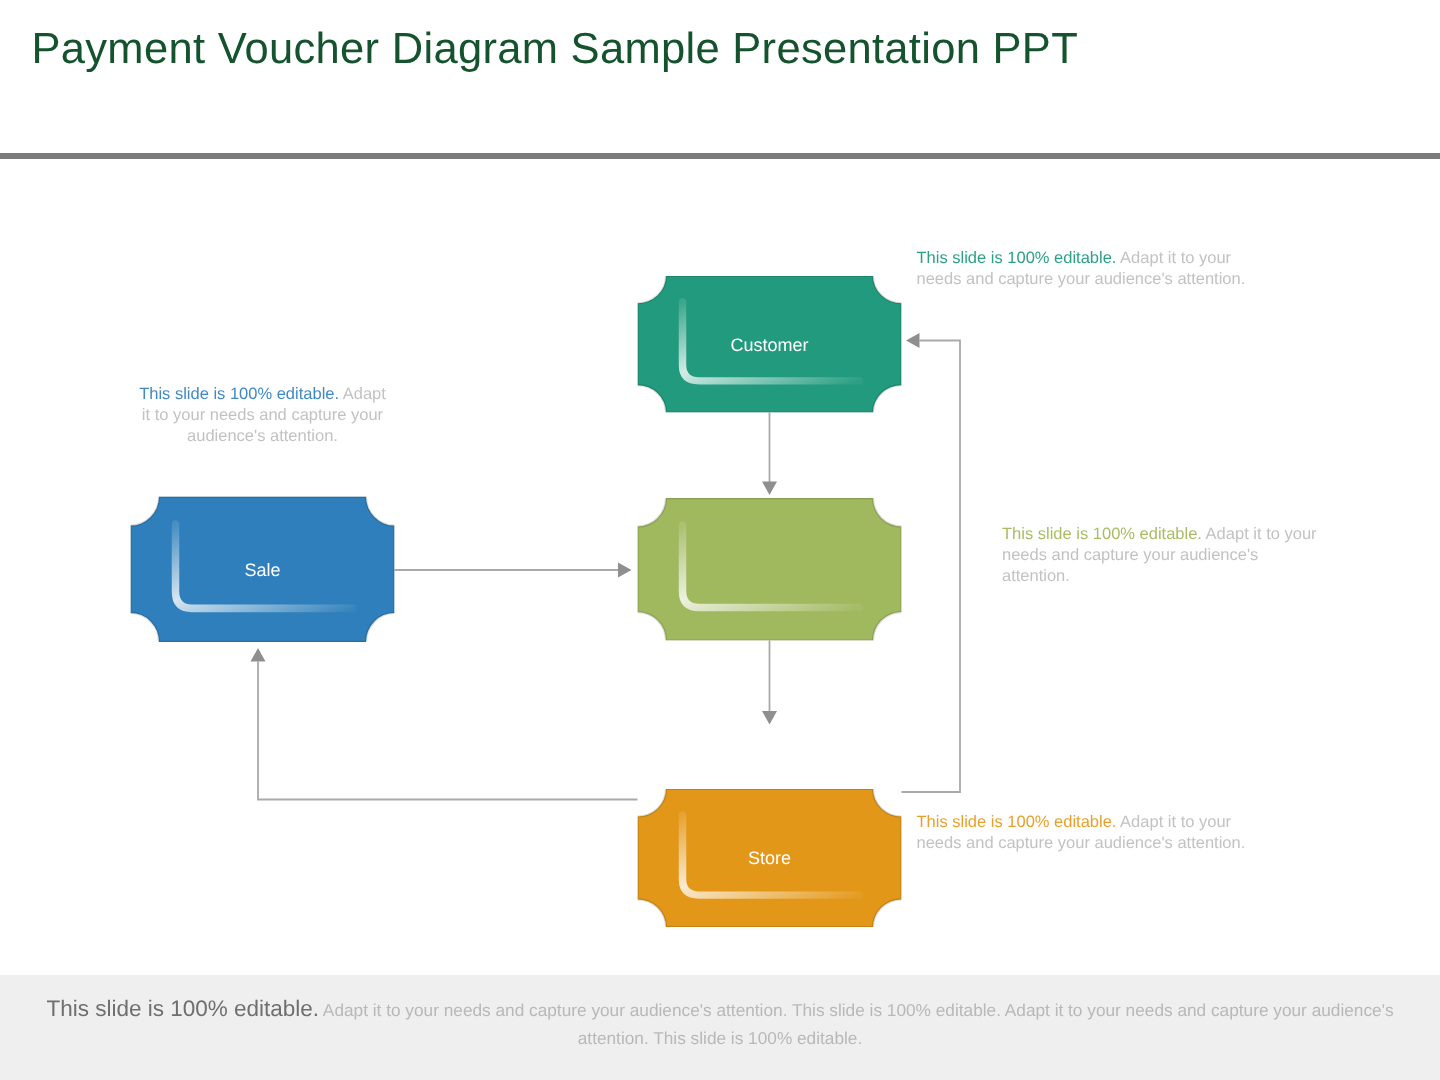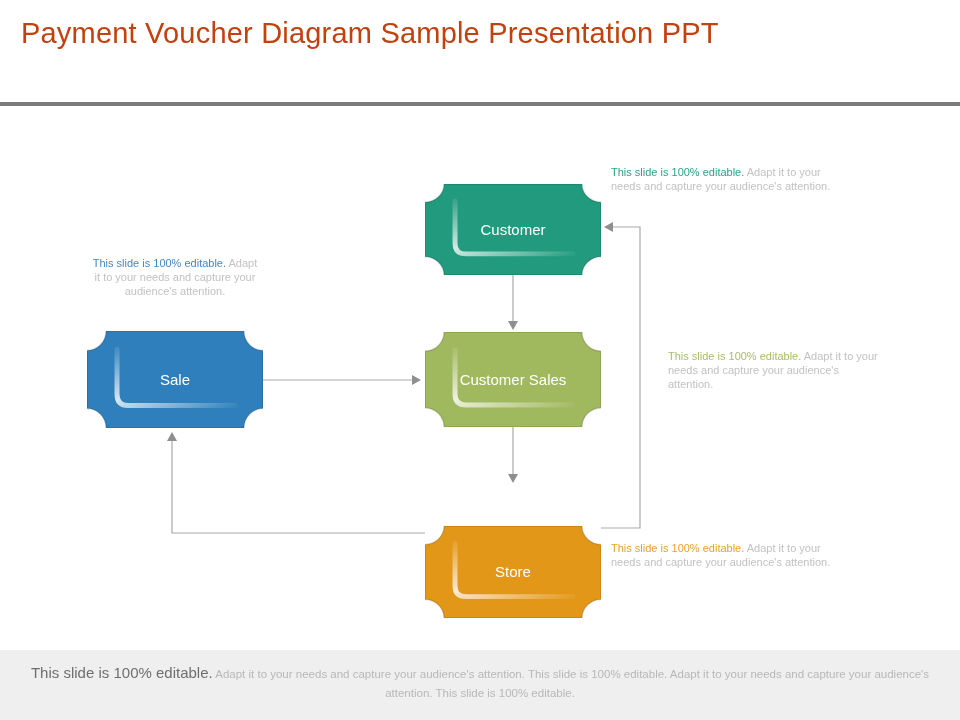--- a/index.html
+++ b/index.html
@@ -3,30 +3,30 @@
 <meta charset="utf-8">
 <style>
   html,body{margin:0;padding:0;}
   body{
     width:960px;height:720px;position:relative;background:#ffffff;
     font-family:"Liberation Sans", sans-serif;overflow:hidden;
   }
   
   .slide-title{
     position:absolute;left:21px;top:17px;width:900px;
-    font-size:29px;font-weight:400;color:#c2410c;letter-spacing:0.2px;
+    font-size:29px;font-weight:400;color:#14532d;letter-spacing:0.2px;
   }
   .title-divider{
     position:absolute;left:0;top:102px;width:960px;height:4px;background:#7b7b7b;
   }
   
   .node{position:absolute;display:flex;align-items:center;justify-content:center;}
   .node svg.plaque{position:absolute;left:0;top:0;width:100%;height:100%;}
   .node-label{
-    position:relative;z-index:2;color:#ffffff;font-size:15px;line-height:24px;
+    position:relative;z-index:2;color:#ffffff;font-size:12px;line-height:24px;
     text-align:center;padding:0 26px;
   }
   
   .connectors{position:absolute;left:0;top:0;pointer-events:none;}
   
   .ann{
     position:absolute;font-size:11px;line-height:14px;color:#c2c2c2;text-align:left;
   }
   .ann.centered{text-align:center;}
   .ann-accent{font-weight:400;}
@@ -74,21 +74,20 @@
     <path fill="none" stroke="url(#hl-grad)" stroke-width="5" stroke-linecap="round" d="M30,18 L30,62 Q30,73 41,73 L148,73"></path>
   </svg>
   <span class="node-label">Customer</span>
 </div>
 
 <div class="node" style="left: 425px; top: 332px; width: 176px; height: 95px; color: rgb(160, 184, 94);">
   <svg class="plaque" viewBox="0 0 176 95" preserveAspectRatio="none" aria-hidden="true">
     <path fill="currentColor" stroke="rgba(0,0,0,0.14)" stroke-width="1.5" d="M19,0 L157,0 A19,19 0 0 0 176,19 L176,76 A19,19 0 0 0 157,95 L19,95 A19,19 0 0 0 0,76 L0,19 A19,19 0 0 0 19,0 Z"></path>
     <path fill="none" stroke="url(#hl-grad)" stroke-width="5" stroke-linecap="round" d="M30,18 L30,62 Q30,73 41,73 L148,73"></path>
   </svg>
-  <span class="node-label">Customer Sales</span>
 </div>
 
 <div class="node" style="left: 425px; top: 486px; width: 176px; height: 92px; color: rgb(227, 151, 24); margin-top: 40px;">
   <svg class="plaque" viewBox="0 0 176 95" preserveAspectRatio="none" aria-hidden="true">
     <path fill="currentColor" stroke="rgba(0,0,0,0.14)" stroke-width="1.5" d="M19,0 L157,0 A19,19 0 0 0 176,19 L176,76 A19,19 0 0 0 157,95 L19,95 A19,19 0 0 0 0,76 L0,19 A19,19 0 0 0 19,0 Z"></path>
     <path fill="none" stroke="url(#hl-grad)" stroke-width="5" stroke-linecap="round" d="M30,18 L30,62 Q30,73 41,73 L148,73"></path>
   </svg>
   <span class="node-label">Store</span>
 </div>
 

